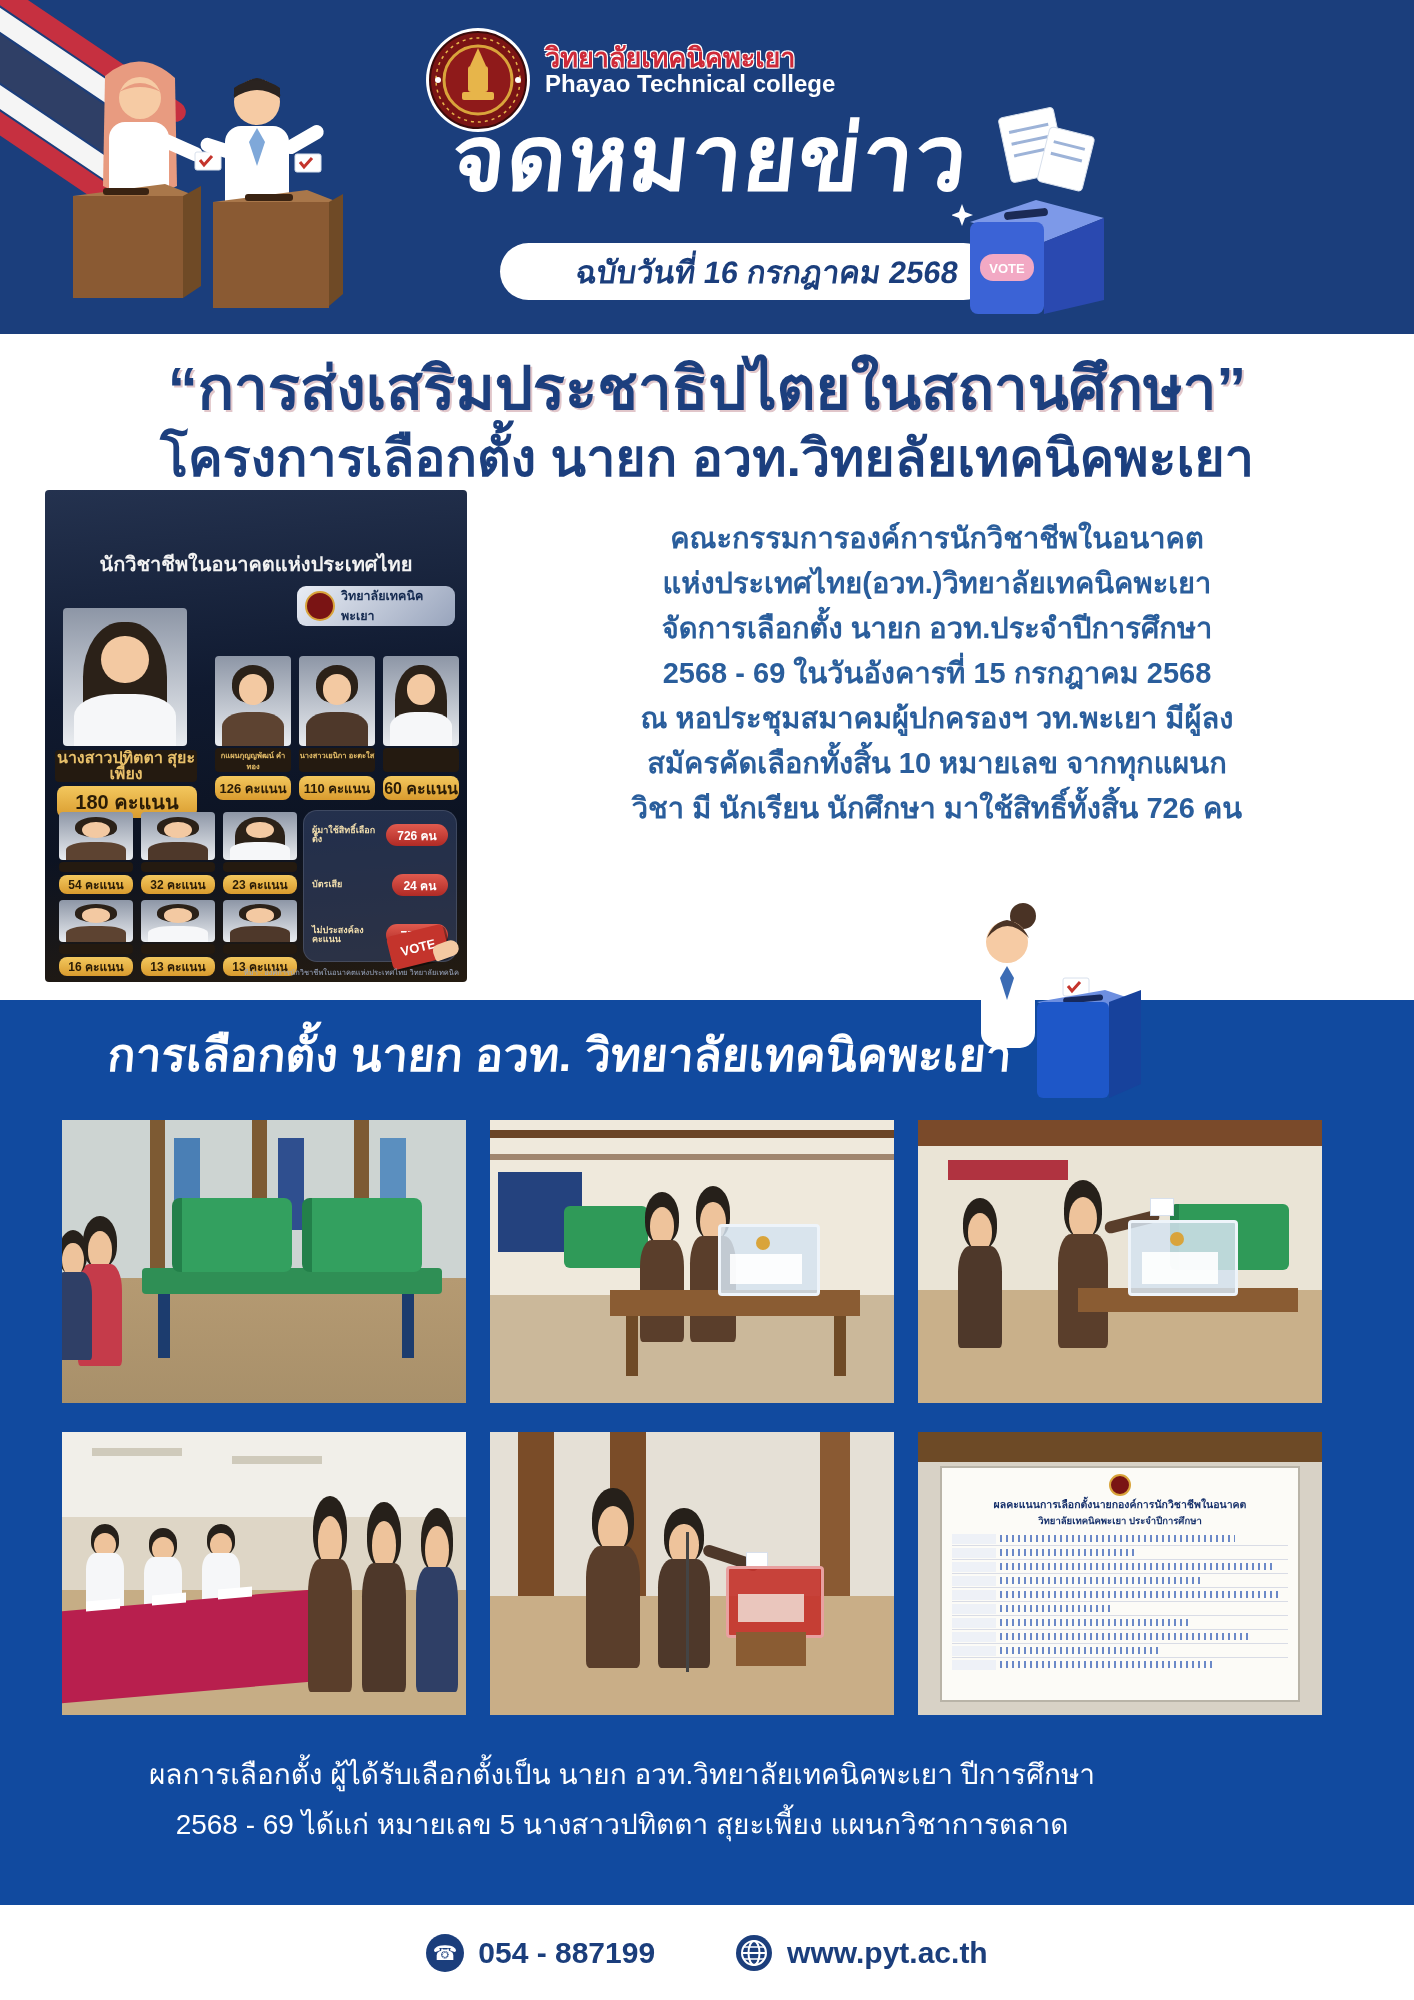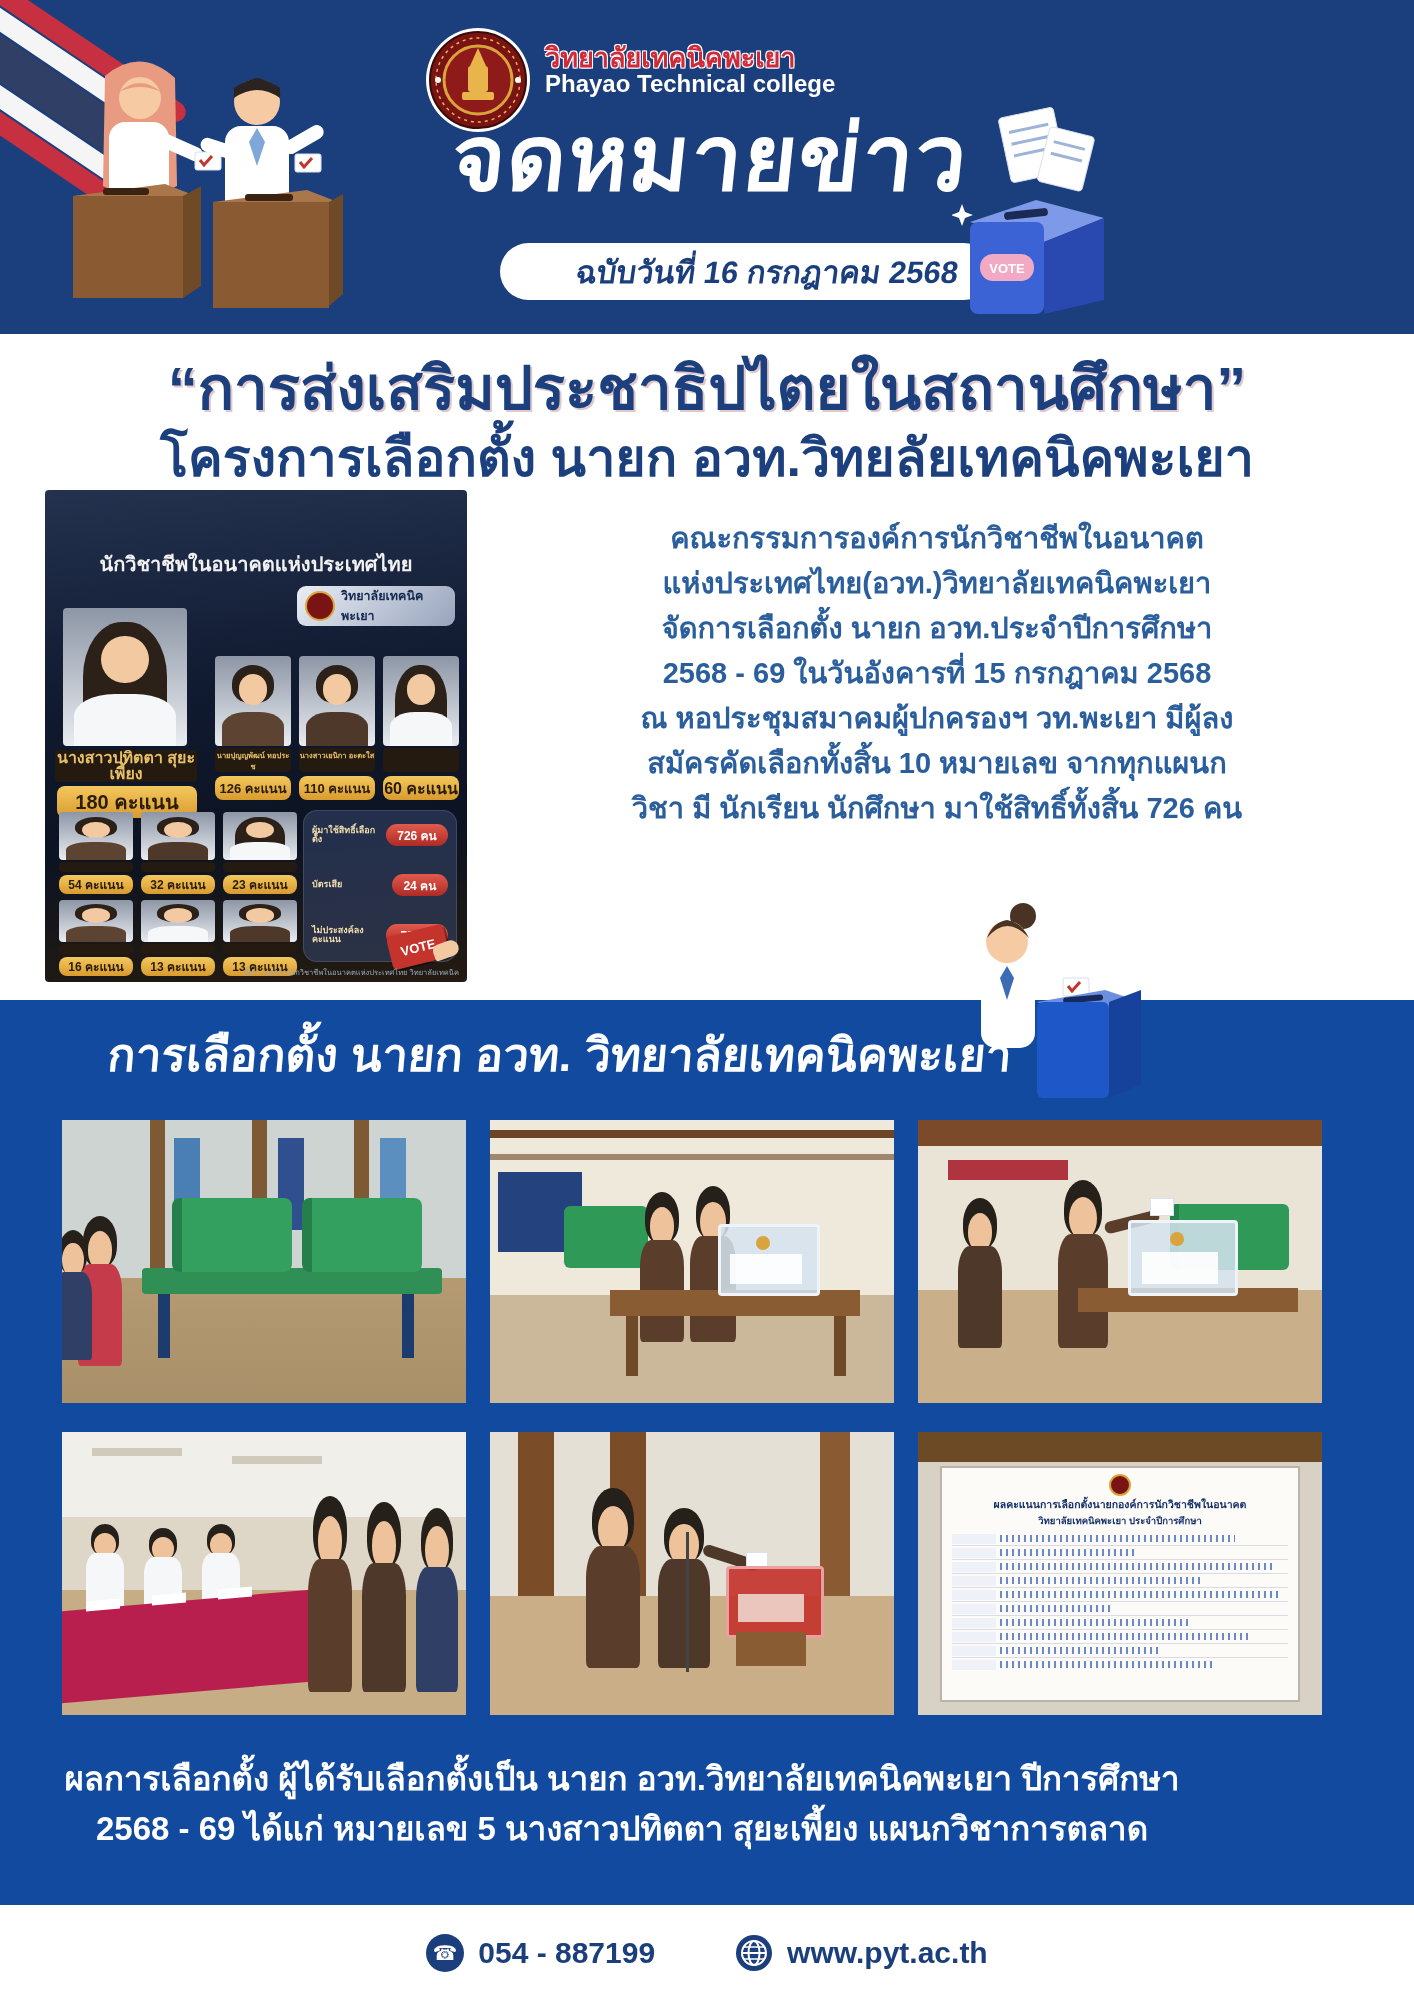--- a/index.html
+++ b/index.html
@@ -67,21 +67,21 @@
   .photo{position:absolute;width:404px;height:283px;overflow:hidden;background:#d8d4c8;box-shadow:0 0 0 1px rgba(0,0,0,.15) inset;}
   .fig{position:absolute;}
   .fig .fh{position:absolute;left:12%;top:0;width:76%;height:34%;border-radius:50% 50% 40% 40%;background:#26201a;}
   .fig .ff{position:absolute;left:22%;top:10%;width:56%;height:26%;border-radius:50%;background:#eec39b;}
   .fig .fb{position:absolute;left:0;top:32%;width:100%;height:68%;border-radius:26% 26% 6% 6%;}
   .wb-row{position:relative;height:13px;border-bottom:1px solid #d9dce6;display:flex;align-items:center;}
   .wb-row .lab{width:13%;height:10px;background:#eef1f7;margin-right:4px;}
   .wb-row .tally{height:7px;opacity:.75;
     background:repeating-linear-gradient(90deg,#3b63b8 0 2px,transparent 2px 6px);}
 
-  .result-line{position:absolute;left:0;width:1244px;text-align:center;color:#ffffff;font-size:33px;font-weight:700;}
+  .result-line{position:absolute;left:0;width:1244px;text-align:center;color:#ffffff;font-size:28px;font-weight:400;}
 
   
   .footer{position:absolute;left:0;top:1905px;width:1414px;height:95px;background:#ffffff;
           display:flex;align-items:center;justify-content:center;gap:80px;}
   .f-item{display:flex;align-items:center;gap:14px;}
   .f-icon{width:38px;height:38px;border-radius:50%;background:#1B3E7C;color:#fff;display:flex;
           align-items:center;justify-content:center;font-size:20px;}
   .f-text{font-size:30px;font-weight:700;color:#1B3E7C;}
 </style>
 </head>
@@ -195,21 +195,21 @@
       <div class="dp" style="font-size:8px;line-height:10px;">การตลาด</div>
     </div>
     <div class="score-pill" style="left:12px;top:296px;width:140px;height:32px;font-size:20px;">180 คะแนน</div>
 
     <div class="cph" style="left:170px;top:166px;width:76px;height:90px;">
       <div class="hair"></div>
         <div class="face"></div>
         <div class="body b-brown"></div>
     </div>
     <div class="plate" style="left:170px;top:258px;width:76px;height:24px;">
-      <div class="nm" style="font-size:7.5px;line-height:11px;padding-top:2px;">นายปุญญพัฒน์ หอประช</div>
+      <div class="nm" style="font-size:7.5px;line-height:11px;padding-top:2px;">กแผนกุญญพัฒน์ คำทอง</div>
     </div>
     <div class="score-pill" style="left:170px;top:286px;width:76px;height:24px;font-size:13px;">126 คะแนน</div>
 
     <div class="cph" style="left:254px;top:166px;width:76px;height:90px;">
       <div class="hair"></div>
         <div class="face"></div>
         <div class="body b-brown2"></div>
     </div>
     <div class="plate" style="left:254px;top:258px;width:76px;height:24px;">
       <div class="nm" style="font-size:7.5px;line-height:11px;padding-top:2px;">นางสาวเยนิกา อะตะใส</div>

